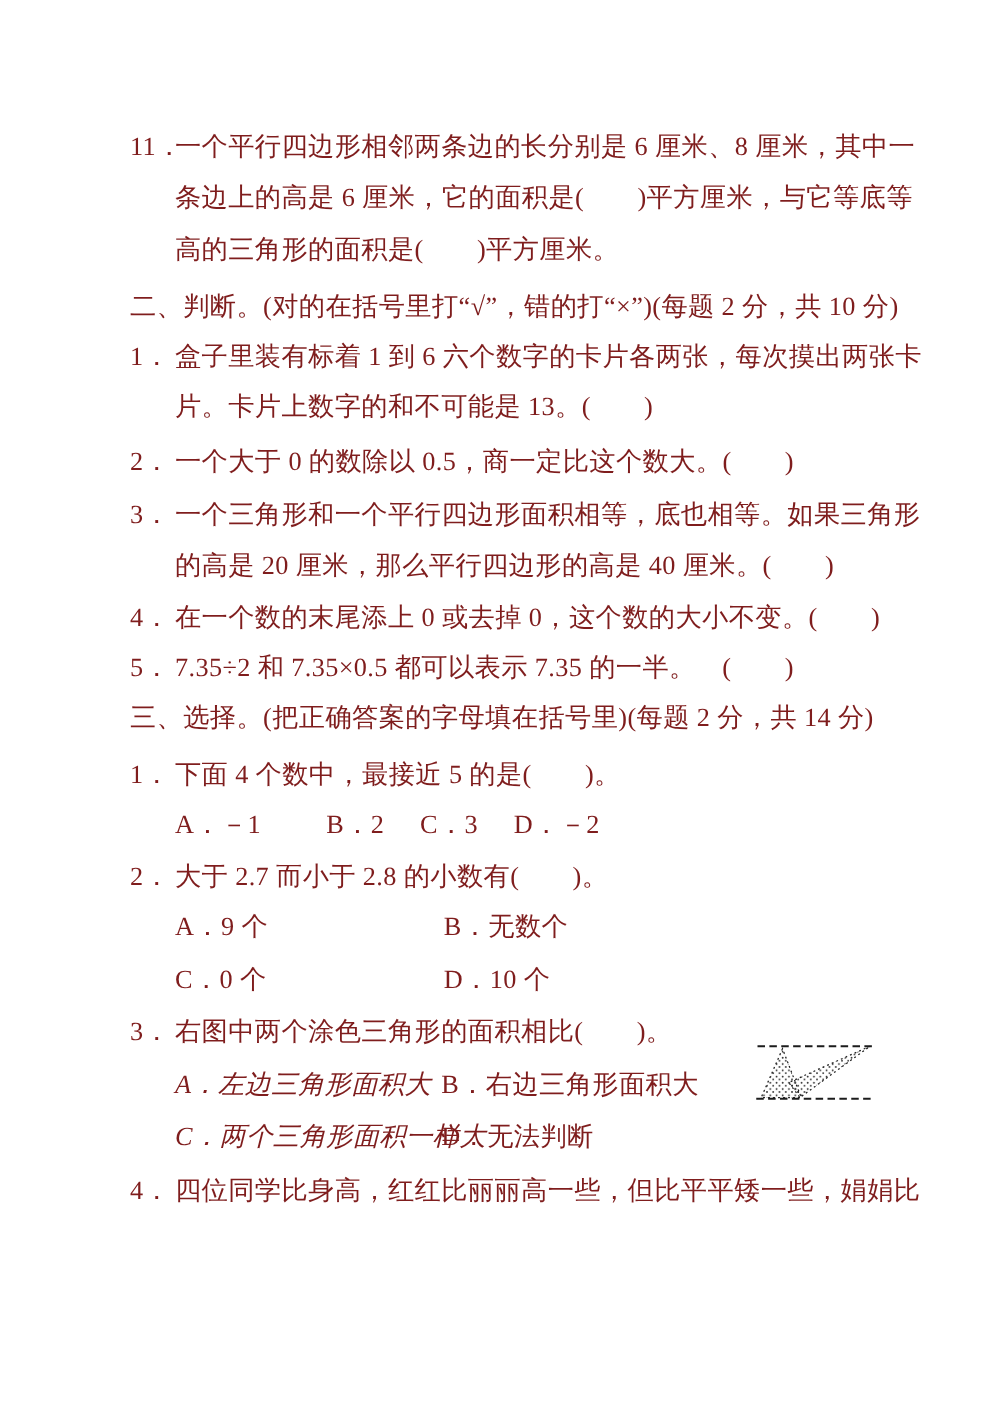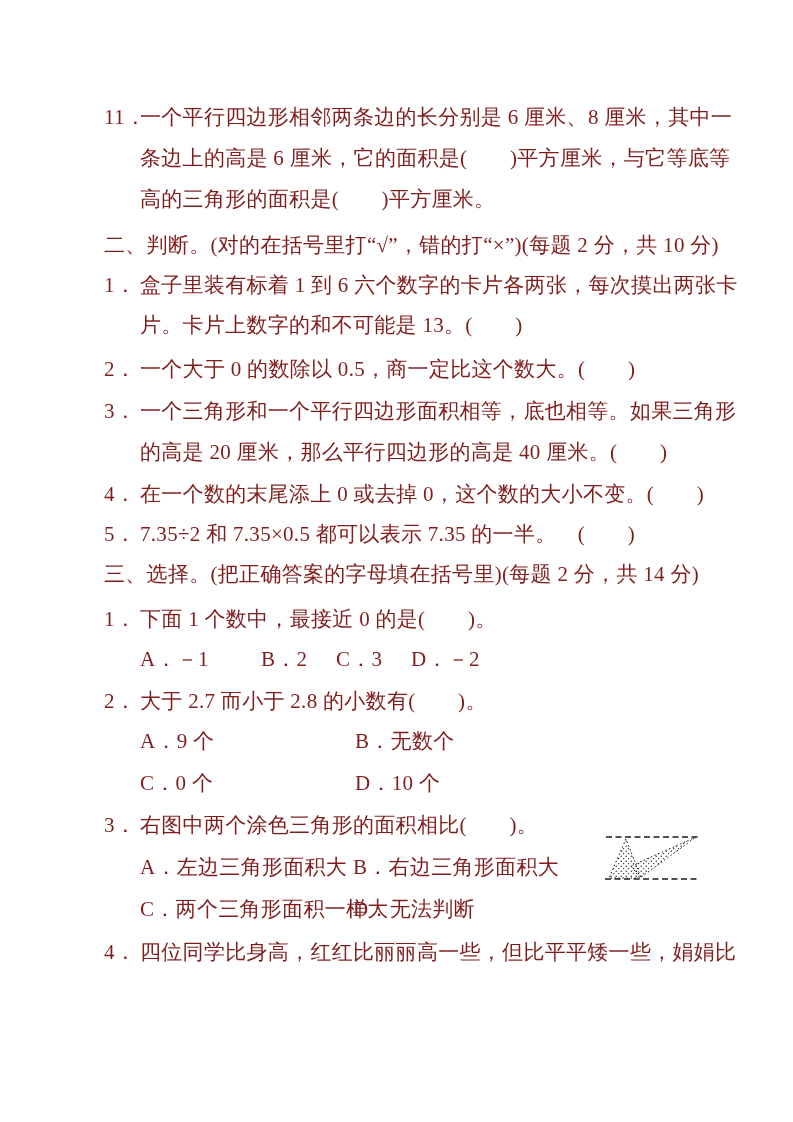--- a/index.html
+++ b/index.html
@@ -24,21 +24,21 @@
     line-height: 26px;
   }
   .num {
     display: inline-block;
     width: 36px;
   }
   .optA1 { display: inline-block; width: 102px; font-family: Liberation Serif, serif; }
   .optB1 { display: inline-block; width: 75px; margin-left: 19px; }
   .optC1 { display: inline-block; width: 75px; }
   .optW  { display: inline-block; width: 215px; }
-  .optW2 { display: inline-block; width: 213px; }
+  .optW2 { display: inline-block; width: 213px; font-style: italic; }
   #figure-svg {
     position: absolute;
     left: 598px; top: 826px;
   }
 </style>
 </head>
 <body>
 
 <div id="page">
 
@@ -80,21 +80,21 @@
 
   <div class="ln" style="left:104px; top:521px">
     <span class="num">5．</span><span>7.35÷2 和 7.35×0.5 都可以表示 7.35 的一半。　(　　)</span>
   </div>
 
   <div class="ln" style="left:104px; top:561px">
     <span>三、选择。(把正确答案的字母填在括号里)(每题 2 分，共 14 分)</span>
   </div>
 
   <div class="ln" style="left:104px; top:606px">
-    <span class="num">1．</span><span>下面 1 个数中，最接近 0 的是(　　)。</span>
+    <span class="num">1．</span><span>下面 4 个数中，最接近 5 的是(　　)。</span>
   </div>
   <div class="ln" style="left:140px; top:646px">
     <span class="optA1">A．－1</span><span class="optB1">B．2</span><span class="optC1">C．3</span><span>D．－2</span>
   </div>
 
   <div class="ln" style="left:104px; top:688px">
     <span class="num">2．</span><span>大于 2.7 而小于 2.8 的小数有(　　)。</span>
   </div>
   <div class="ln" style="left:140px; top:728px">
     <span class="optW">A．9 个</span><span>B．无数个</span>

